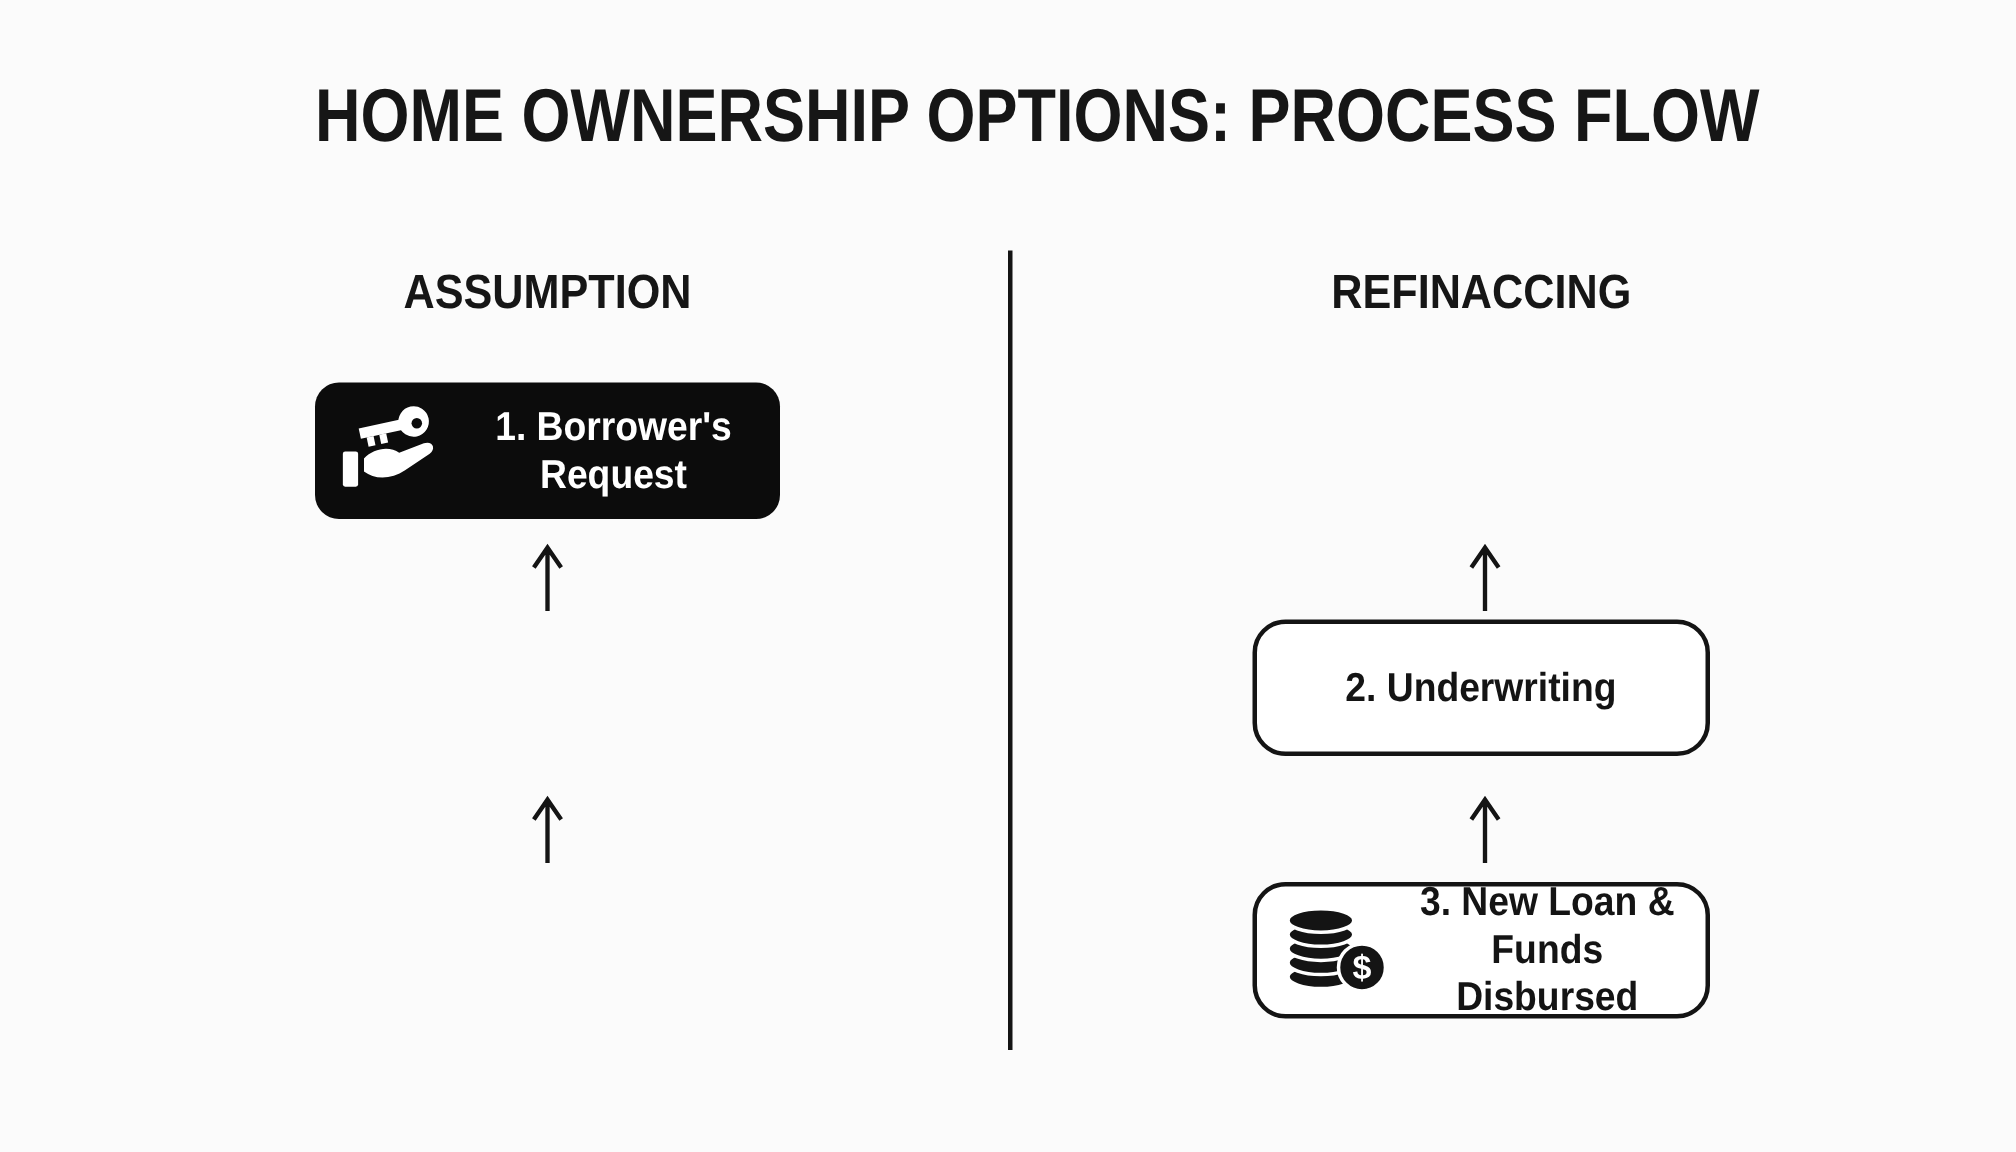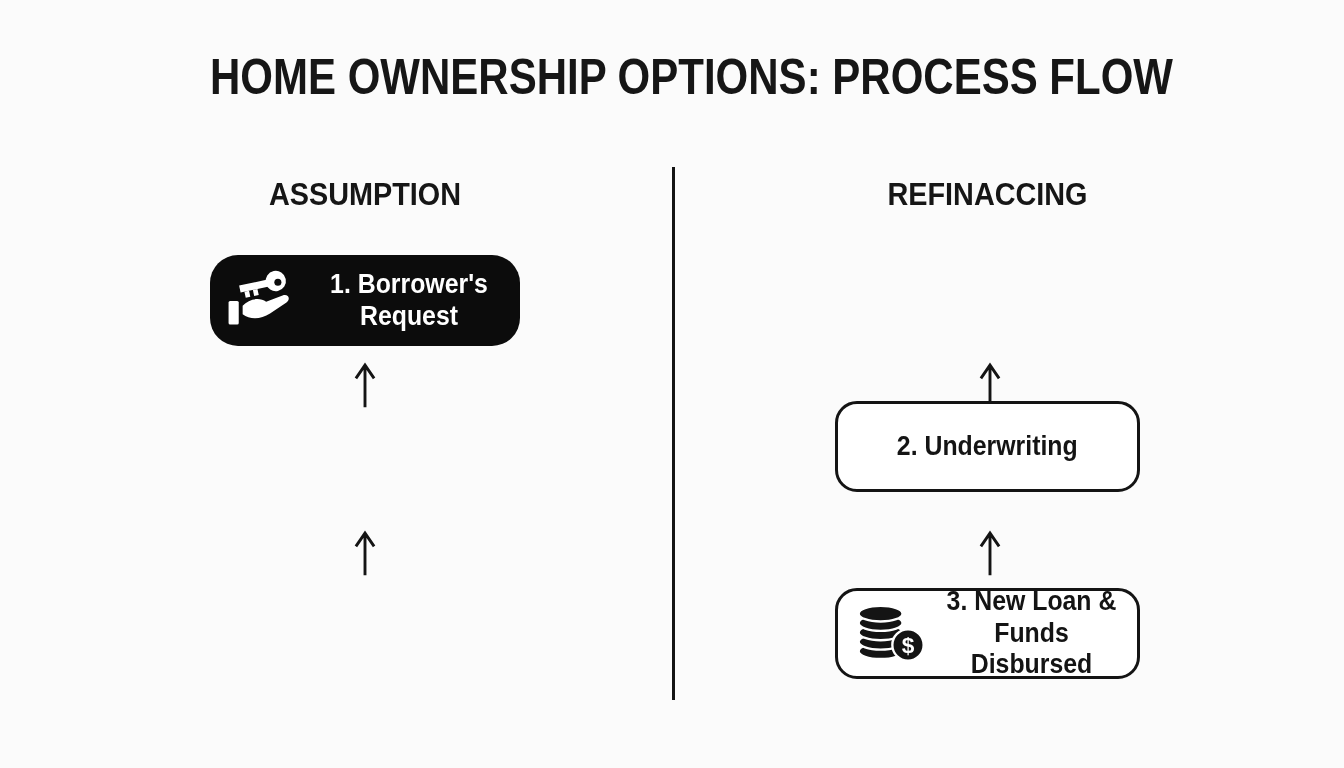--- a/index.html
+++ b/index.html
@@ -37,21 +37,21 @@
   .box {
     position:absolute;
     height:91px;
     display:flex; align-items:center; justify-content:center;
     box-sizing:border-box;
     padding:0 10px;
   }
   .box.filled {
     left:210px; width:310px;
     background:#0c0c0c; color:#ffffff;
-    border-radius:28px;
+    border-radius:16px;
   }
   .box.outline {
     left:835px; width:305px;
     background:#ffffff; color:#141414;
     border:3px solid #141414;
     border-radius:22px;
   }
   .box .icon {
     flex:0 0 auto;
     width:84px; height:72px;
@@ -111,21 +111,21 @@
   <svg class="arrow lcol row2" viewBox="0 0 30 58">
     <path d="M15,56 L15,7 M4,21 L15,5 L26,21" fill="none" stroke="#141414" stroke-width="3.5"></path>
   </svg>
 
 
 
   <svg class="arrow rcol row1" viewBox="0 0 30 58">
     <path d="M15,56 L15,7 M4,21 L15,5 L26,21" fill="none" stroke="#141414" stroke-width="3.5"></path>
   </svg>
 
-  <div class="box outline" style="top:401px">
+  <div class="box outline" style="top:413px">
     <span class="label">2. Underwriting</span>
   </div>
 
   <svg class="arrow rcol row2" viewBox="0 0 30 58">
     <path d="M15,56 L15,7 M4,21 L15,5 L26,21" fill="none" stroke="#141414" stroke-width="3.5"></path>
   </svg>
 
   <div class="box outline" style="top:588px">
     <span class="icon">
       <svg viewBox="0 0 100 92" width="84" height="72" aria-hidden="true">

